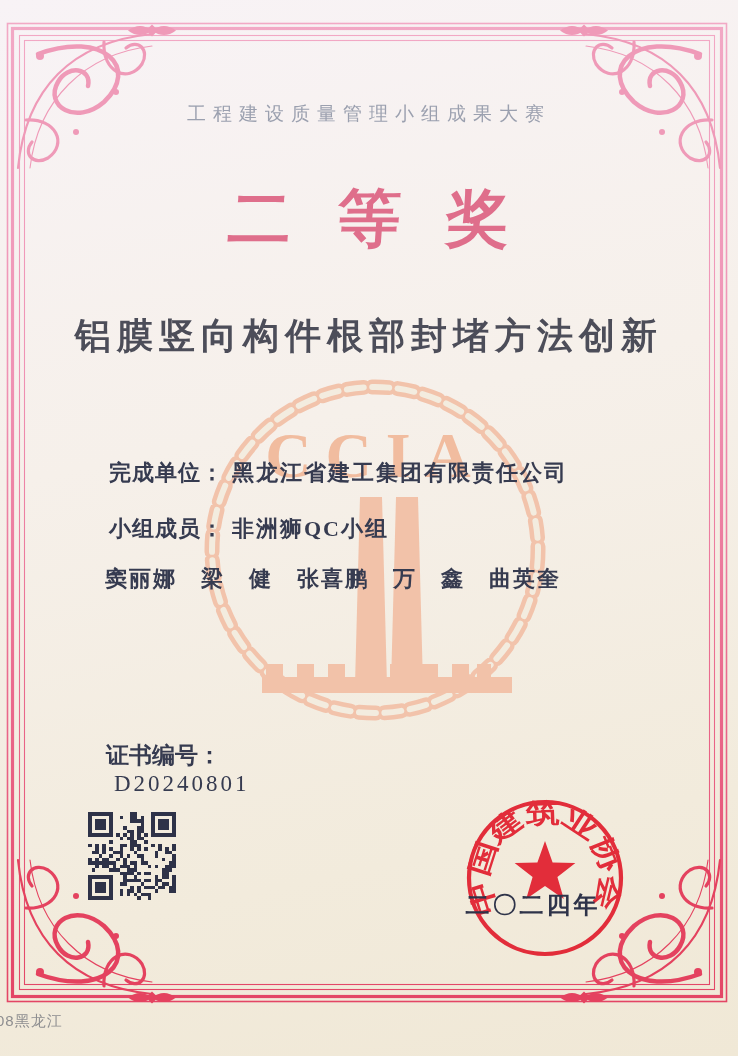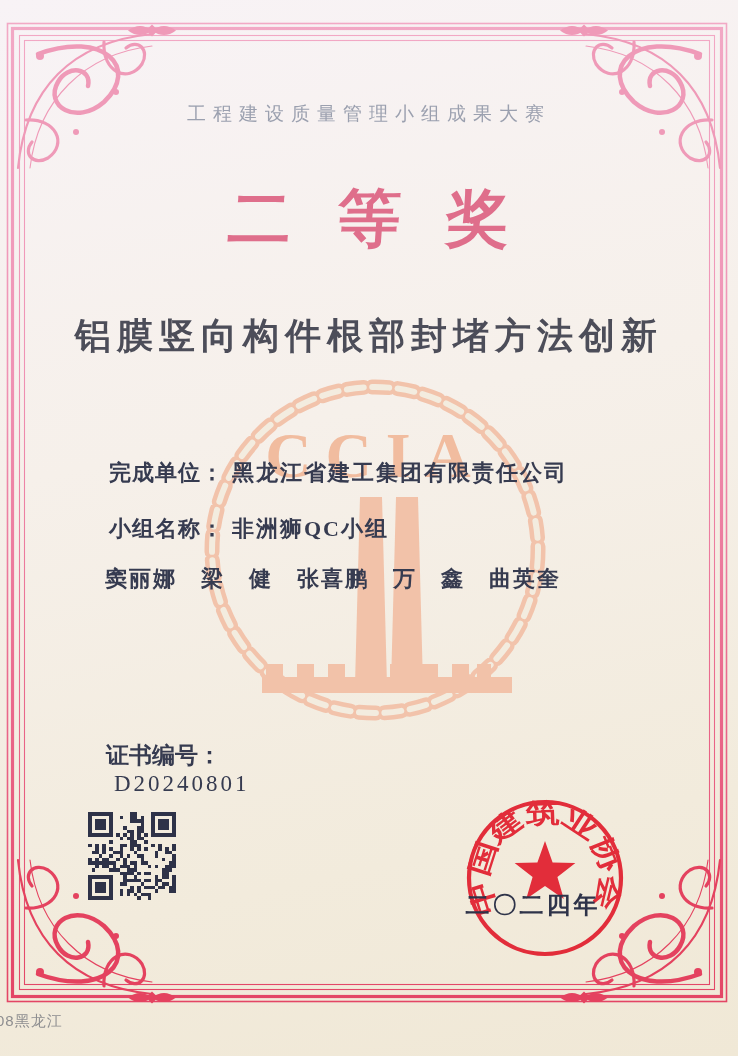--- a/index.html
+++ b/index.html
@@ -111,21 +111,21 @@
   <div class="abs center competition-title">工程建设质量管理小组成果大赛</div>
   <div class="abs center award">二等奖</div>
   <div class="abs center project-title">铝膜竖向构件根部封堵方法创新</div>
 
   <div class="abs info">
     <div class="info-row">
       <span class="lbl">完成单位：</span>
       <span class="val">黑龙江省建工集团有限责任公司</span>
     </div>
     <div class="info-row">
-      <span class="lbl">小组名称：</span>
+      <span class="lbl">小组成员：</span>
       <span class="val">非洲狮QC小组</span>
     </div>
     <div class="info-row cont">
       <span class="val">窦丽娜　梁　健　张喜鹏　万　鑫　曲英奎</span>
     </div>
   </div>
 
   <div class="abs certno">
     <span class="lbl">证书编号：</span>
     <span class="val">D20240801</span>

